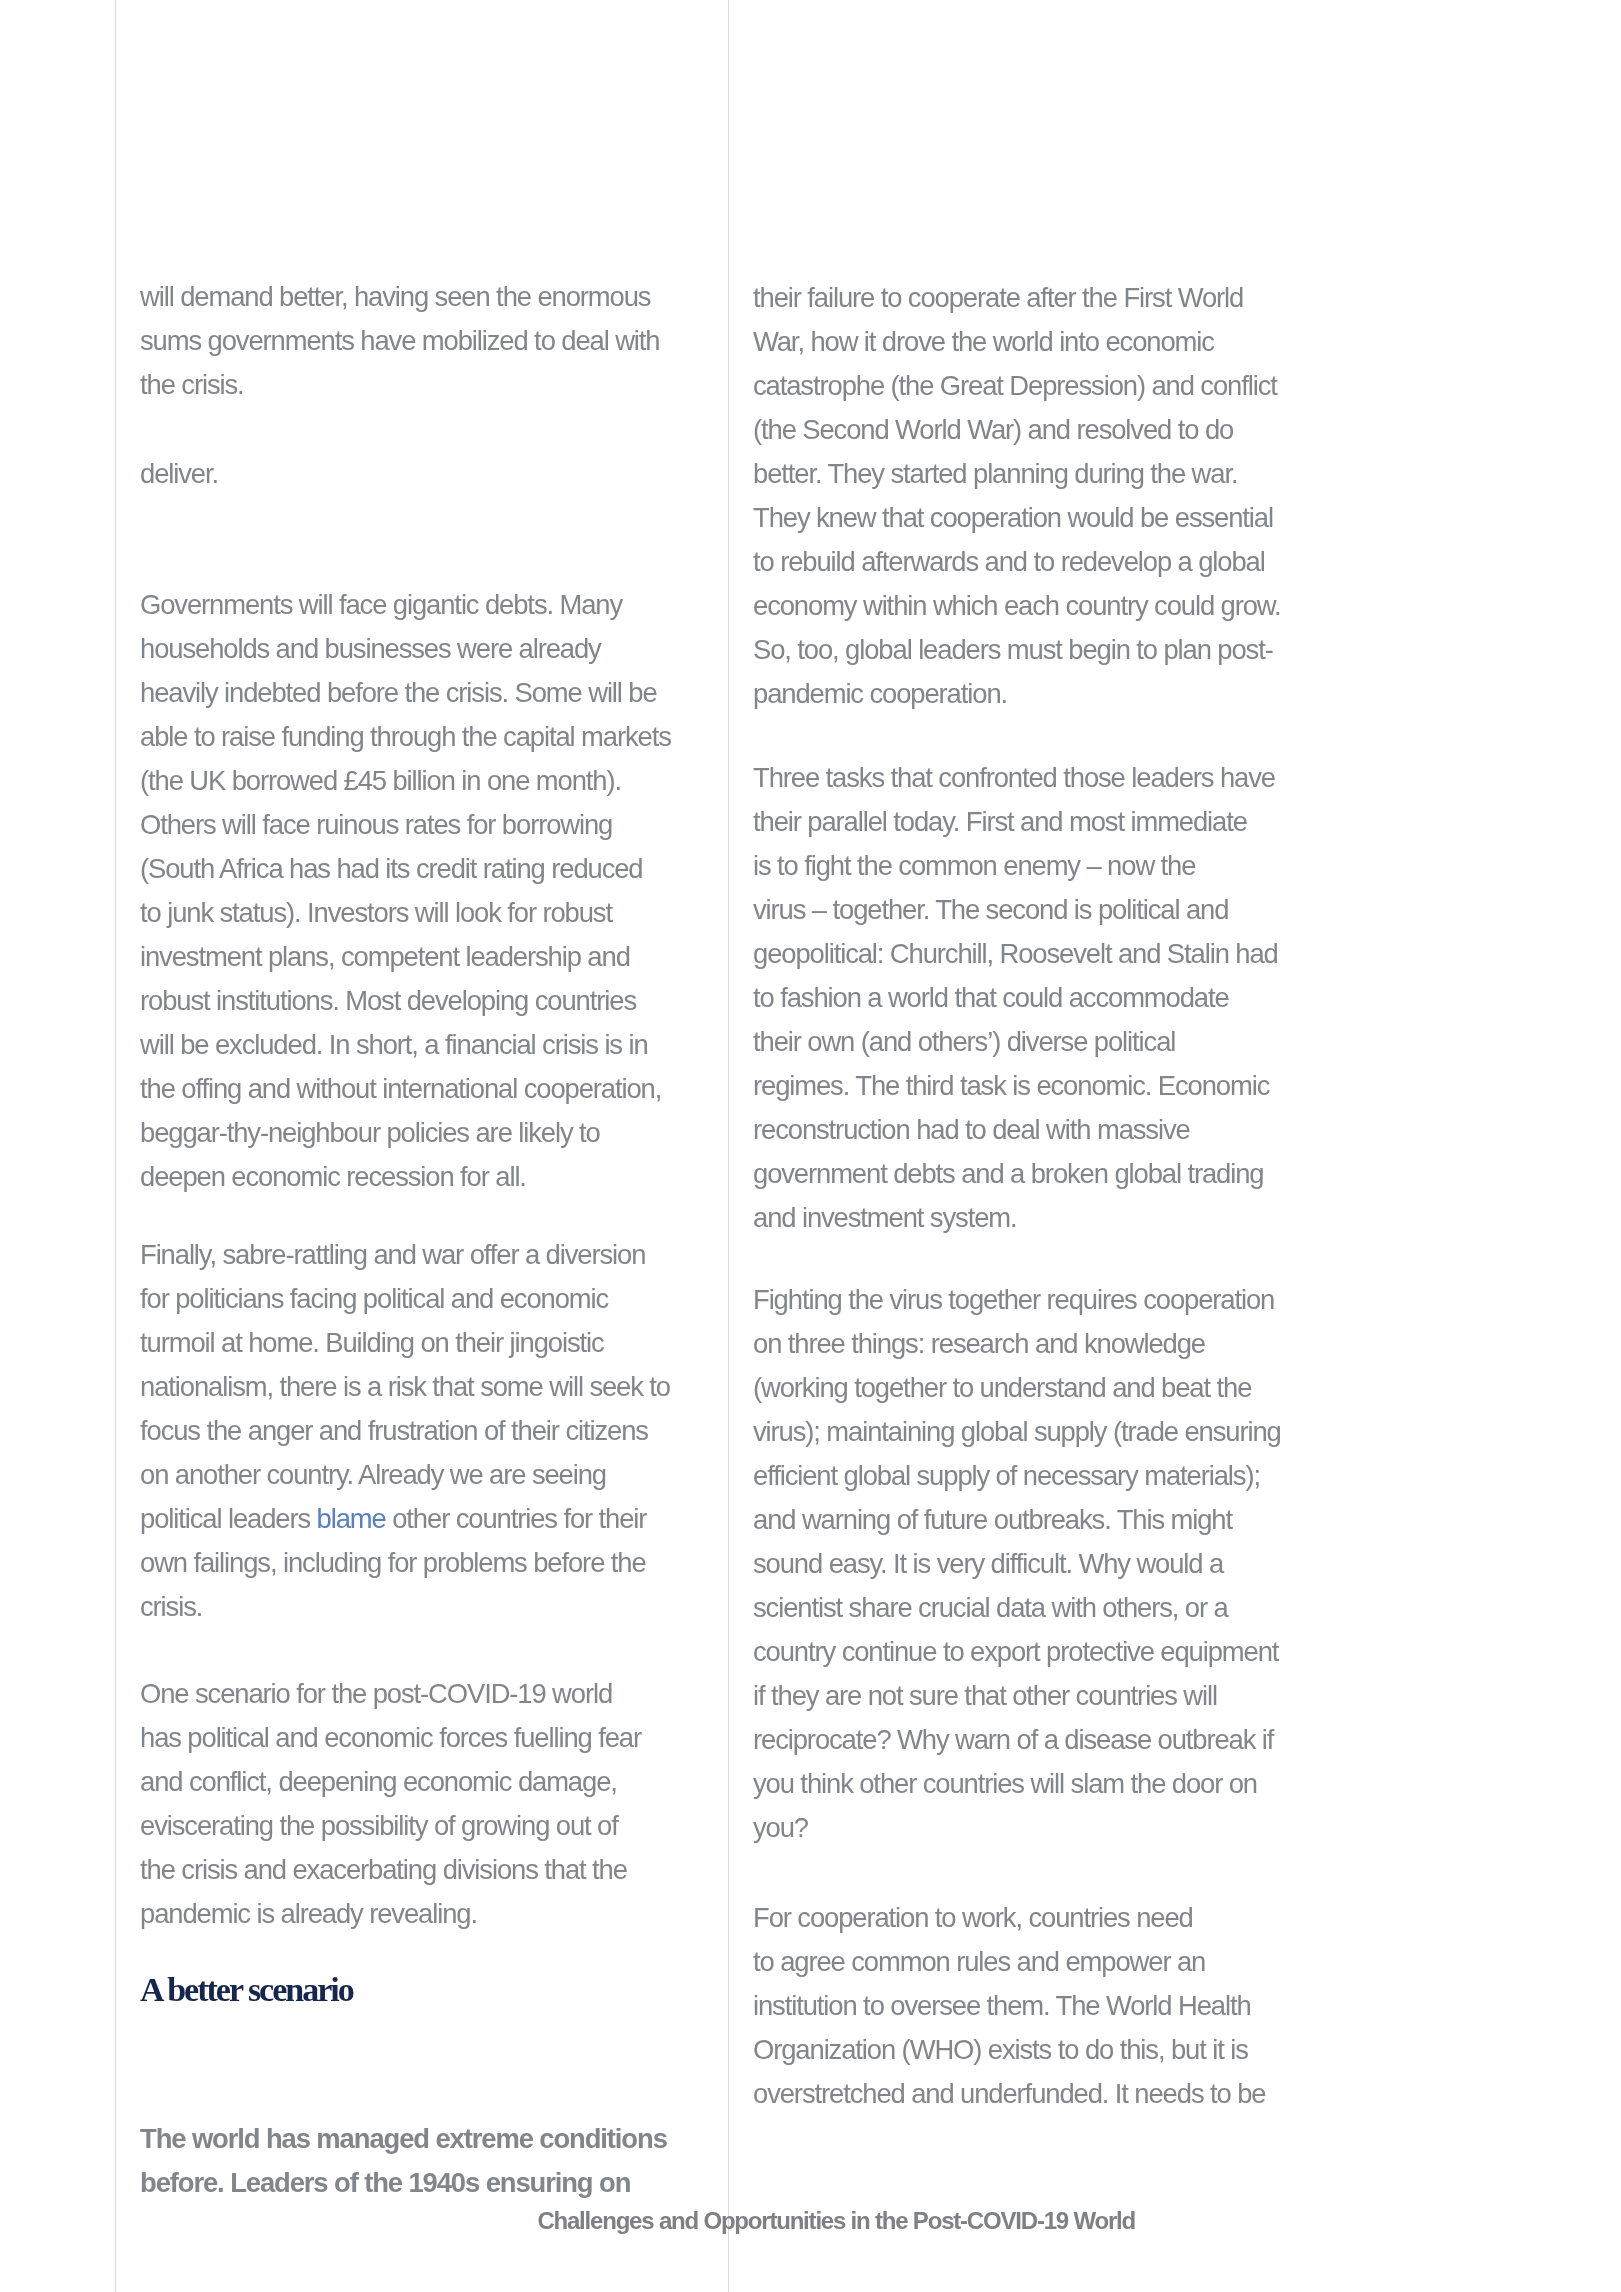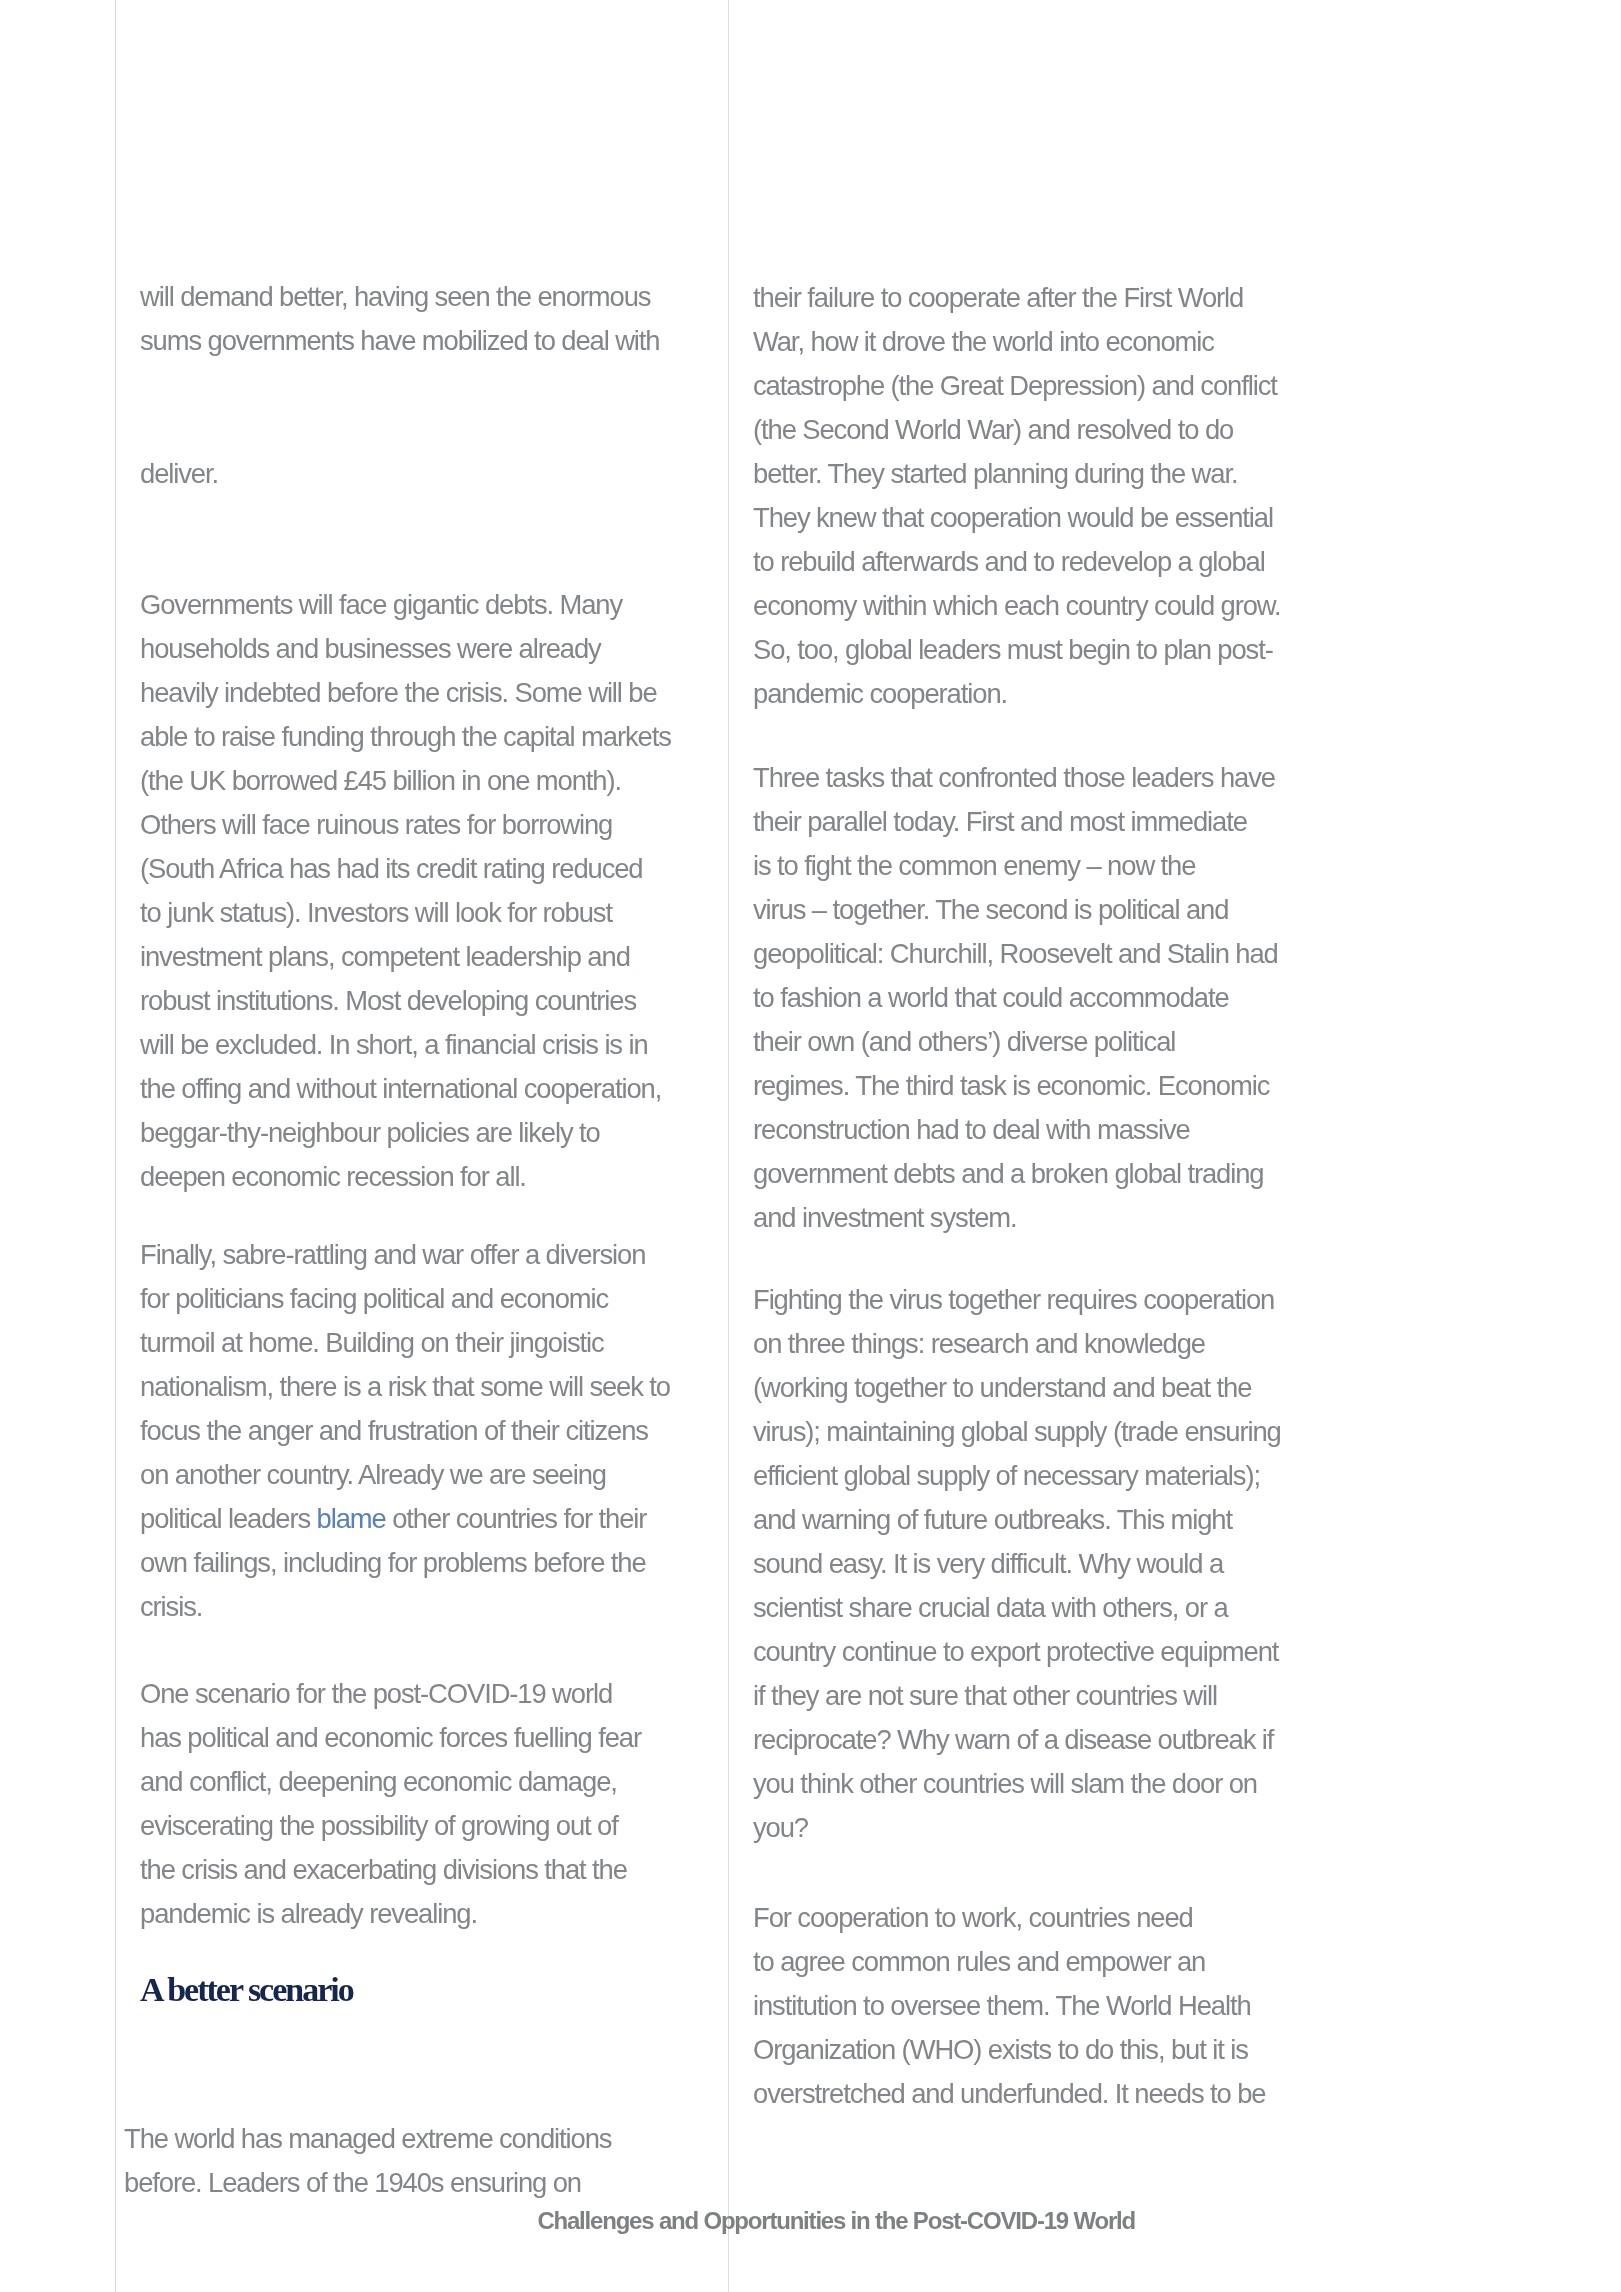--- a/index.html
+++ b/index.html
@@ -53,27 +53,27 @@
 </head>
 <body>
 
 <div id="page">
   <div class="guide" id="guide-left"></div>
   <div class="guide" id="guide-middle"></div>
   <div class="guide" id="guide-right-top"></div>
   <div class="guide" id="guide-right-bottom"></div>
 
   <div id="text-layer">
-      <div class="para" style="left: 140px; top: 275px;"><div class="line"><span>will demand better, having seen the enormous</span></div><div class="line"><span>sums governments have mobilized to deal with</span></div></div>
+      <div class="para" style="left: 140px; top: 275px;"><div class="line"><span>will demand better, having seen the enormous</span></div><div class="line"><span>sums governments have mobilized to deal with</span></div><div class="line"><span>the crisis.</span></div></div>
       <div class="para" style="left: 140px; top: 452px;"><div class="line"><span>deliver.</span></div></div>
       <div class="para" style="left: 140px; top: 583px;"><div class="line"><span>Governments will face gigantic debts. Many</span></div><div class="line"><span>households and businesses were already</span></div><div class="line"><span>heavily indebted before the crisis. Some will be</span></div><div class="line"><span>able to raise funding through the capital markets</span></div><div class="line"><span>(the UK borrowed £45 billion in one month).</span></div><div class="line"><span>Others will face ruinous rates for borrowing</span></div><div class="line"><span>(South Africa has had its credit rating reduced</span></div><div class="line"><span>to junk status). Investors will look for robust</span></div><div class="line"><span>investment plans, competent leadership and</span></div><div class="line"><span>robust institutions. Most developing countries</span></div><div class="line"><span>will be excluded. In short, a financial crisis is in</span></div><div class="line"><span>the offing and without international cooperation,</span></div><div class="line"><span>beggar-thy-neighbour policies are likely to</span></div><div class="line"><span>deepen economic recession for all.</span></div></div>
       <div class="para" style="left: 140px; top: 1233px;"><div class="line"><span>Finally, sabre-rattling and war offer a diversion</span></div><div class="line"><span>for politicians facing political and economic</span></div><div class="line"><span>turmoil at home. Building on their jingoistic</span></div><div class="line"><span>nationalism, there is a risk that some will seek to</span></div><div class="line"><span>focus the anger and frustration of their citizens</span></div><div class="line"><span>on another country. Already we are seeing</span></div><div class="line"><span>political leaders </span><span class="link">blame</span><span> other countries for their</span></div><div class="line"><span>own failings, including for problems before the</span></div><div class="line"><span>crisis.</span></div></div>
       <div class="para" style="left: 140px; top: 1672px;"><div class="line"><span>One scenario for the post-COVID-19 world</span></div><div class="line"><span>has political and economic forces fuelling fear</span></div><div class="line"><span>and conflict, deepening economic damage,</span></div><div class="line"><span>eviscerating the possibility of growing out of</span></div><div class="line"><span>the crisis and exacerbating divisions that the</span></div><div class="line"><span>pandemic is already revealing.</span></div></div>
       <h2 class="heading" style="left: 140px; top: 1966px;">A better scenario</h2>
-      <div class="para" style="left: 124px; top: 2117px;"><div class="line"><span>The world has managed extreme conditions</span></div><div class="line"><span>before. Leaders of the 1940s ensuring on</span></div></div>
+      <div class="para" style="left: 140px; top: 2117px; font-weight: bold;"><div class="line"><span>The world has managed extreme conditions</span></div><div class="line"><span>before. Leaders of the 1940s ensuring on</span></div></div>
       <div class="para" style="left: 753px; top: 276px;"><div class="line"><span>their failure to cooperate after the First World</span></div><div class="line"><span>War, how it drove the world into economic</span></div><div class="line"><span>catastrophe (the Great Depression) and conflict</span></div><div class="line"><span>(the Second World War) and resolved to do</span></div><div class="line"><span>better. They started planning during the war.</span></div><div class="line"><span>They knew that cooperation would be essential</span></div><div class="line"><span>to rebuild afterwards and to redevelop a global</span></div><div class="line"><span>economy within which each country could grow.</span></div><div class="line"><span>So, too, global leaders must begin to plan post-</span></div><div class="line"><span>pandemic cooperation.</span></div></div>
       <div class="para" style="left: 753px; top: 756px;"><div class="line"><span>Three tasks that confronted those leaders have</span></div><div class="line"><span>their parallel today. First and most immediate</span></div><div class="line"><span>is to fight the common enemy – now the</span></div><div class="line"><span>virus – together. The second is political and</span></div><div class="line"><span>geopolitical: Churchill, Roosevelt and Stalin had</span></div><div class="line"><span>to fashion a world that could accommodate</span></div><div class="line"><span>their own (and others’) diverse political</span></div><div class="line"><span>regimes. The third task is economic. Economic</span></div><div class="line"><span>reconstruction had to deal with massive</span></div><div class="line"><span>government debts and a broken global trading</span></div><div class="line"><span>and investment system.</span></div></div>
       <div class="para" style="left: 753px; top: 1278px;"><div class="line"><span>Fighting the virus together requires cooperation</span></div><div class="line"><span>on three things: research and knowledge</span></div><div class="line"><span>(working together to understand and beat the</span></div><div class="line"><span>virus); maintaining global supply (trade ensuring</span></div><div class="line"><span>efficient global supply of necessary materials);</span></div><div class="line"><span>and warning of future outbreaks. This might</span></div><div class="line"><span>sound easy. It is very difficult. Why would a</span></div><div class="line"><span>scientist share crucial data with others, or a</span></div><div class="line"><span>country continue to export protective equipment</span></div><div class="line"><span>if they are not sure that other countries will</span></div><div class="line"><span>reciprocate? Why warn of a disease outbreak if</span></div><div class="line"><span>you think other countries will slam the door on</span></div><div class="line"><span>you?</span></div></div>
       <div class="para" style="left: 753px; top: 1896px;"><div class="line"><span>For cooperation to work, countries need</span></div><div class="line"><span>to agree common rules and empower an</span></div><div class="line"><span>institution to oversee them. The World Health</span></div><div class="line"><span>Organization (WHO) exists to do this, but it is</span></div><div class="line"><span>overstretched and underfunded. It needs to be</span></div></div>
     </div>
 
   <span id="footer-title">Challenges and Opportunities in the Post-COVID-19 World</span>
   <span id="footer-page-number">9</span>
 </div>
 

